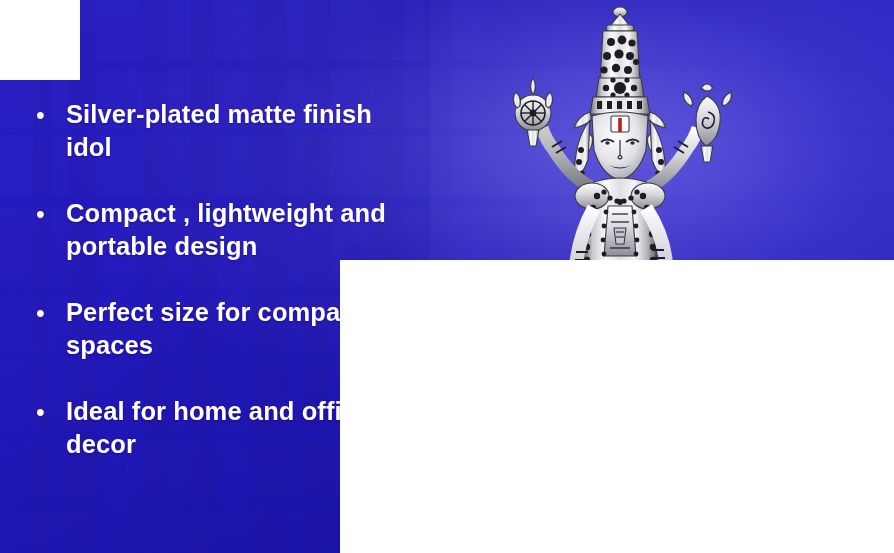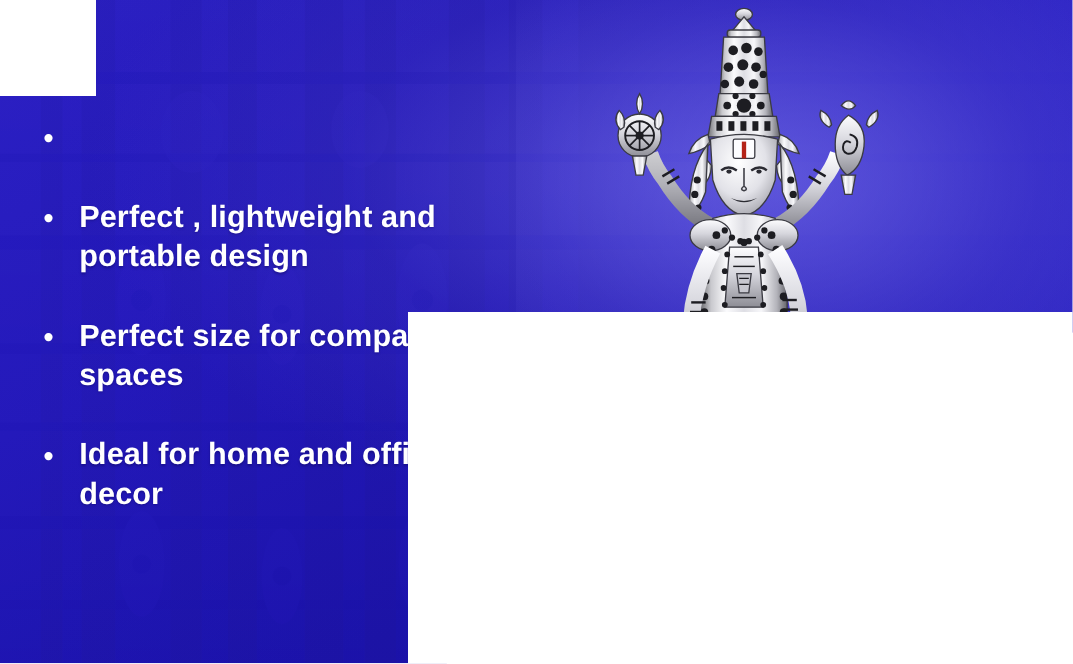--- a/index.html
+++ b/index.html
@@ -167,25 +167,26 @@
     </svg>
 
     <div class="carving-fade"></div>
     <div class="gloss"></div>
   </div>
 
   <div class="bullets">
 
     <div class="bullet-row">
       <span class="bullet-dot">•</span>
+      <span class="bullet-text">Silver-plated matte finish idol</span>
     </div>
 
     <div class="bullet-row">
       <span class="bullet-dot">•</span>
-      <span class="bullet-text">Perfect , lightweight and portable design</span>
+      <span class="bullet-text">Compact , lightweight and portable design</span>
     </div>
 
     <div class="bullet-row">
       <span class="bullet-dot">•</span>
       <span class="bullet-text">Perfect size for compact spaces</span>
     </div>
 
     <div class="bullet-row">
       <span class="bullet-dot">•</span>
       <span class="bullet-text">Ideal for home and office decor</span>

